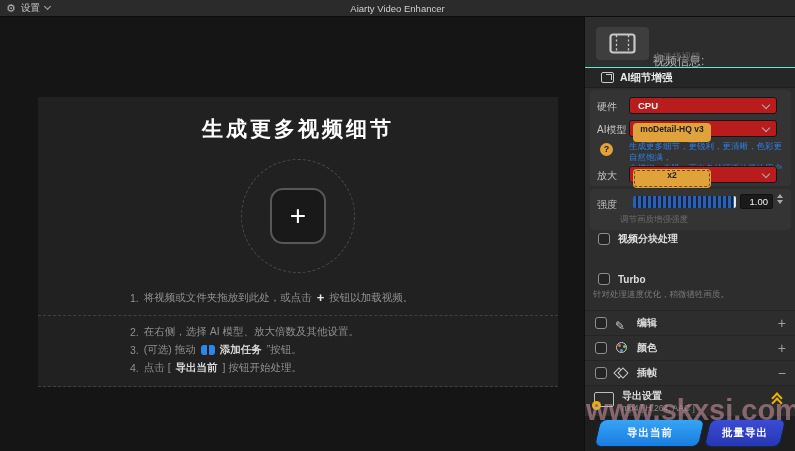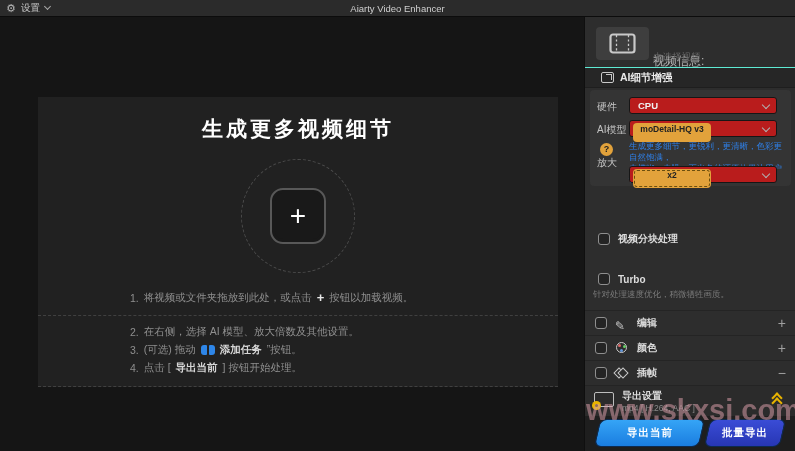--- a/index.html
+++ b/index.html
@@ -181,27 +181,37 @@
         <span class="pill">moDetail-HQ v3</span>
         <span class="chev"></span>
       </div>
 
       <span class="help-circle">?</span>
       <div class="model-desc">
         <div>生成更多细节，更锐利，更清晰，色彩更自然饱满，</div>
         <div>去模糊＋去噪，更出色的还原效果让用户惊艳。</div>
       </div>
 
-      <span class="row-label" style="top:66px">放大</span>
+      <span class="row-label" style="top:79px">放大</span>
       <div class="select" style="top:76px">
         <span class="pill dashed">x2</span>
         <span class="chev"></span>
       </div>
     </div>
 
+    <div class="ctrl-block blk-b">
+      <span class="row-label" style="top:9px">强度</span>
+      <div class="slider"></div>
+      <div class="val-box">1.00</div>
+      <div class="spinner">
+        <span class="tri-up"></span>
+        <span class="tri-dn"></span>
+      </div>
+      <div class="hint">调节画质增强强度</div>
+    </div>
 
     <div class="chk-row" style="left:13px;top:215px">
       <span class="checkbox"></span>
       <span class="lbl">视频分块处理</span>
     </div>
 
     <div class="chk-row" style="left:13px;top:256px">
       <span class="checkbox"></span>
       <span class="lbl">Turbo</span>
     </div>

